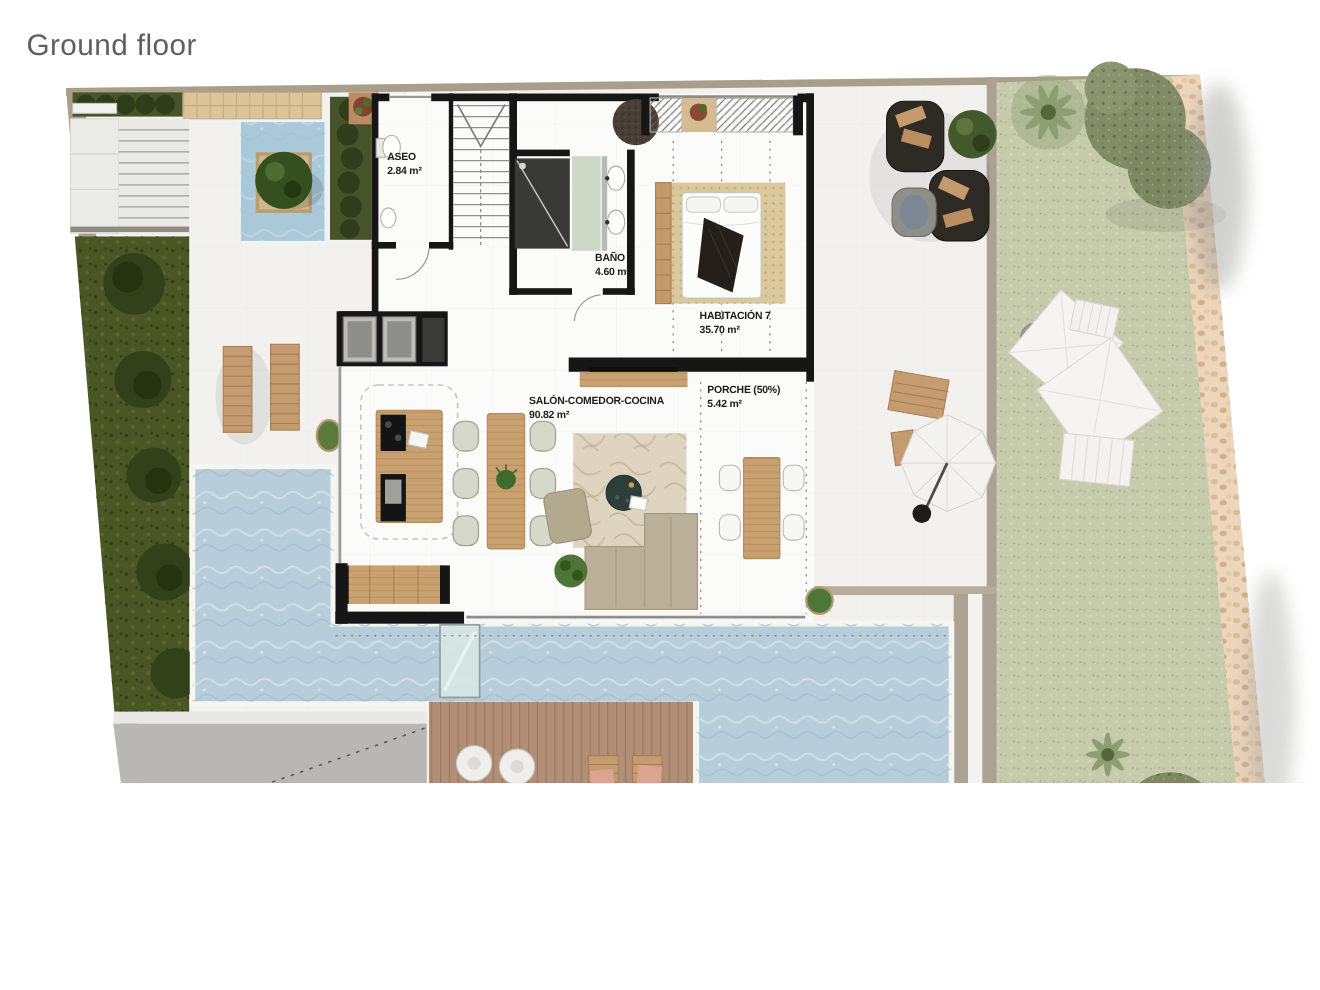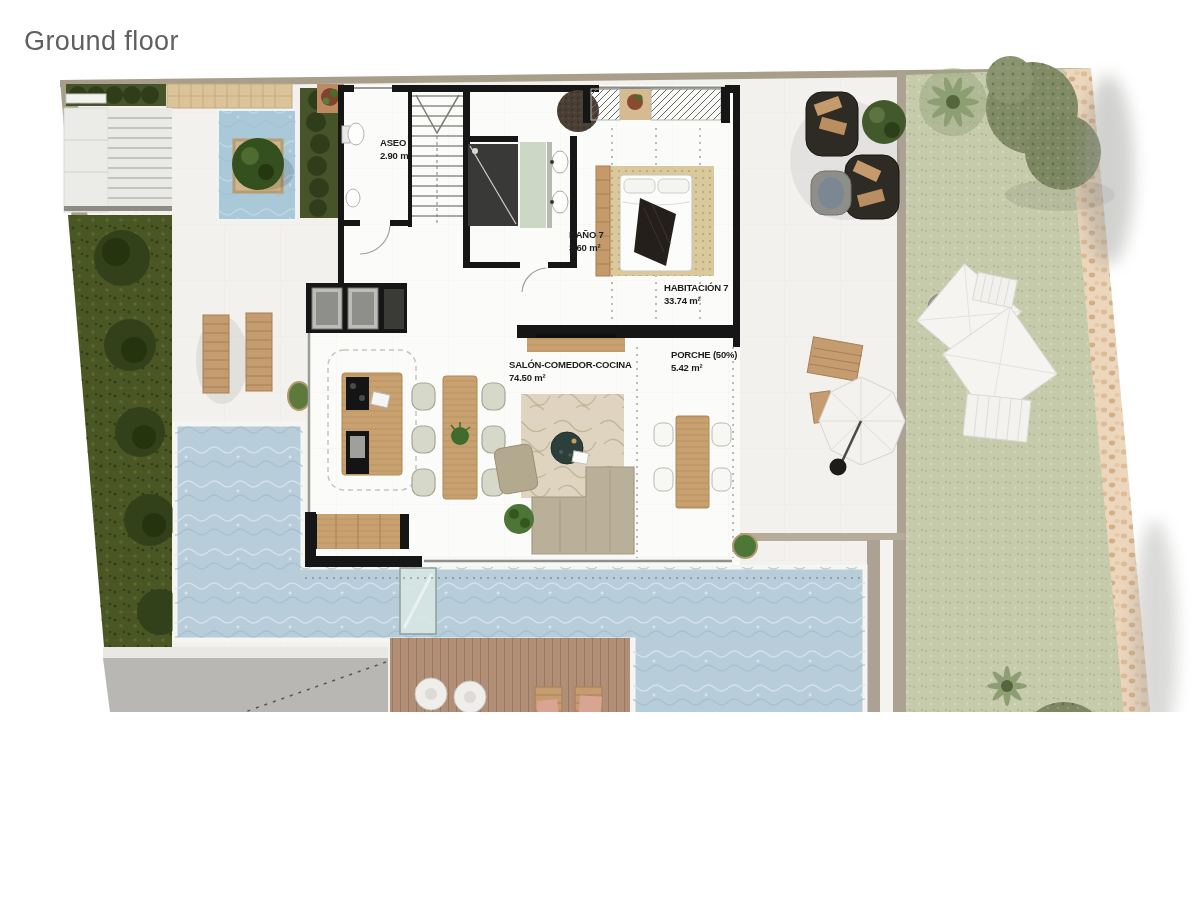--- a/index.html
+++ b/index.html
@@ -1,21 +1,21 @@
 <!DOCTYPE html>
 <html><head>
 <meta charset="utf-8">
 <style>
   html,body{margin:0;padding:0;background:#fff;}
   .plan{position:relative;width:1200px;height:712px;background:#ffffff;overflow:hidden;
         font-family:"Liberation Sans",sans-serif;}
   .plan svg{position:absolute;left:0;top:0;}
   .title{position:absolute;left:24px;top:26px;font-size:27px;color:#5f5f5f;letter-spacing:.4px;}
   .room-label{position:absolute;color:#1c1c1c;font-size:9.5px;font-weight:700;line-height:1.35;
-              letter-spacing:-.2px;white-space:nowrap;margin-left:28px;}
+              letter-spacing:-.2px;white-space:nowrap;}
   .wall{fill:#161616;}
   .wood{fill:#c9a170;}
   .glassline{stroke:#8e8e8a;stroke-width:2.5;}
   .dash{stroke:#90908b;stroke-width:1.2;stroke-dasharray:2,5;fill:none;}
 </style>
 </head>
 <body>
 
 <div class="plan">
 
@@ -482,36 +482,36 @@
     <ellipse cx="1108" cy="170" rx="26" ry="95" fill="#9b9b96" opacity=".45" filter="url(#soft)"></ellipse>
     <ellipse cx="1155" cy="640" rx="22" ry="120" fill="#a3a39e" opacity=".4" filter="url(#soft)"></ellipse>
     <ellipse cx="1060" cy="875" rx="90" ry="16" fill="#a3a39e" opacity=".35" filter="url(#soft)"></ellipse>
   </g>
 </svg>
 
 <div class="title">Ground floor</div>
 
 <div class="room-label" style="left:352px;top:137px">
   <div>ASEO</div>
-  <div>2.90 m²</div>
+  <div>2.84 m²</div>
 </div>
 
 <div class="room-label" style="left:541px;top:229px">
   <div>BAÑO 7</div>
-  <div>3.60 m²</div>
+  <div>4.60 m²</div>
 </div>
 
 <div class="room-label" style="left:636px;top:282px">
   <div>HABITACIÓN 7</div>
-  <div>33.74 m²</div>
+  <div>35.70 m²</div>
 </div>
 
 <div class="room-label" style="left:481px;top:359px">
   <div>SALÓN-COMEDOR-COCINA</div>
-  <div>74.50 m²</div>
+  <div>90.82 m²</div>
 </div>
 
 <div class="room-label" style="left:643px;top:349px">
   <div>PORCHE (50%)</div>
   <div>5.42 m²</div>
 </div>
 
 </div>
 
 </body></html>

